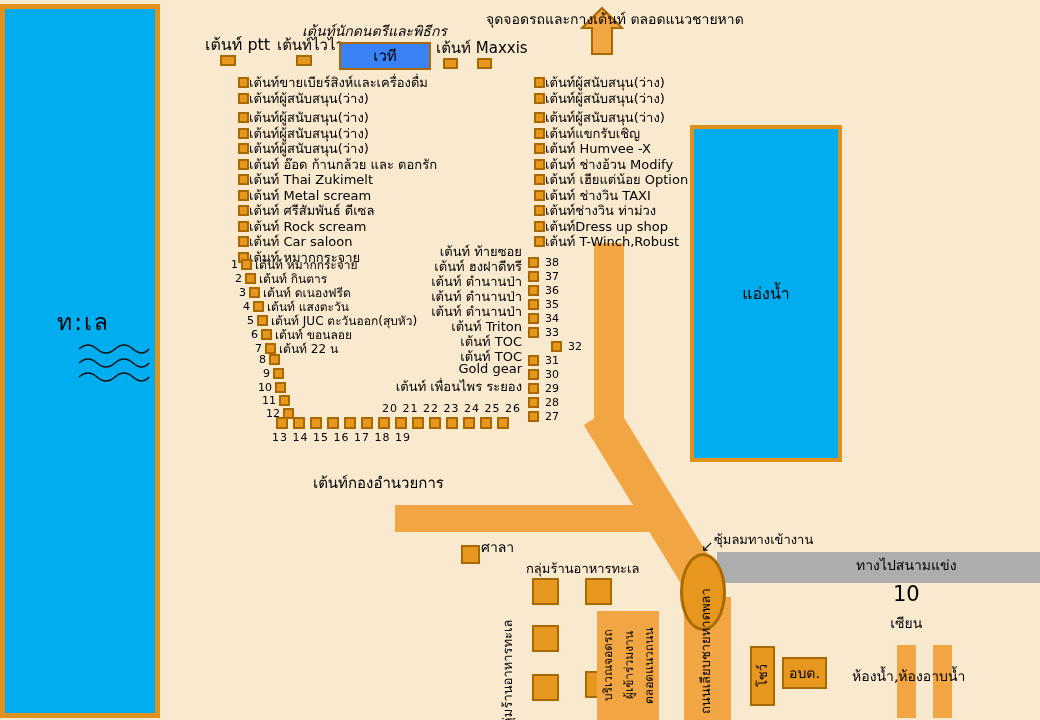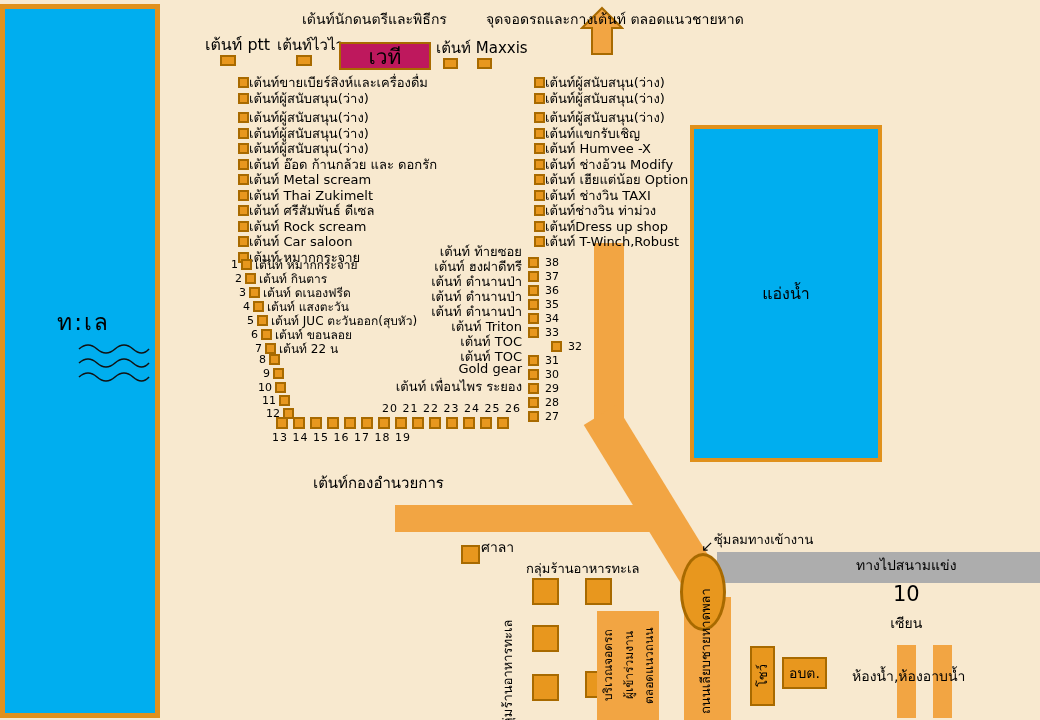--- a/index.html
+++ b/index.html
@@ -28,37 +28,37 @@
   .num{width:16px;text-align:right;font-size:11px;flex:none;}
   .num2{font-size:11px;margin-left:3px;}
   .mid-list{position:absolute;display:flex;flex-direction:column;text-align:right;}
   .mid-list div{height:15px;font-size:13px;white-space:nowrap;}
   .numrow{position:absolute;font-size:11px;letter-spacing:1px;white-space:nowrap;}
   
   .vtext180{writing-mode:vertical-rl;transform:rotate(180deg);}
   .parking-box{position:absolute;background:#F2A543;display:flex;justify-content:space-evenly;padding:3px 0;}
   .parking-box span{height:100%;text-align:center;font-size:12px;}
   .oval{position:absolute;background:#E8971E;border:3px solid #A86A00;border-radius:50%;}
-  .stage{position:absolute;background:#be185d;border:2px solid #A86A00;
-         display:flex;align-items:center;justify-content:center;font-size:21px;}
+  .stage{position:absolute;background:#3b82f6;border:2px solid #A86A00;
+         display:flex;align-items:center;justify-content:center;font-size:15px;}
   .t14{font-size:14px;} .t13{font-size:13px;} .t15{font-size:15px;} .t16{font-size:16px;}
 </style>
 </head>
 <body>
 
 <div class="water" style="left:0;top:4px;width:160px;height:714px;padding-left:21px;">
   <div class="abs" style="left:52px;top:295px;font-size:23px;letter-spacing:2px;">ท:เล</div>
   <svg class="abs" style="left:72px;top:332px;" width="74" height="46">
     <path d="M2 8 Q11 0 20 8 T38 8 T56 8 T72 8" stroke="#111" stroke-width="1.6" fill="none"></path>
     <path d="M2 22 Q11 14 20 22 T38 22 T56 22 T72 22" stroke="#111" stroke-width="1.6" fill="none"></path>
     <path d="M2 36 Q11 28 20 36 T38 36 T56 36 T72 36" stroke="#111" stroke-width="1.6" fill="none"></path>
   </svg>
 </div>
 
-<div class="water" style="left:690px;top:125px;width:192px;height:337px;border-width:4px;">
+<div class="water" style="left:690px;top:125px;width:152px;height:337px;border-width:4px;">
   <div style="text-align:center;padding-top:152px;font-size:16px;">แอ่งน้ำ</div>
 </div>
 
 <div class="road" style="left:594px;top:243px;width:30px;height:186px;"></div>
 <div class="road" style="left:634px;top:400px;width:38px;height:203px;transform:rotate(-31.5deg);"></div>
 <div class="road" style="left:395px;top:505px;width:258px;height:27px;"></div>
 <div class="road" style="left:684px;top:597px;width:47px;height:123px;"></div>
 <div class="grayroad" style="left:717px;top:552px;width:323px;height:31px;"></div>
 <div class="oval" style="left:680px;top:553px;width:46px;height:78px;"></div>
 
@@ -89,21 +89,21 @@
     <div class="booth" style="left: 532px; top: 578px; width: 27px; height: 27px;"></div>
     <div class="booth" style="left: 585px; top: 578px; width: 27px; height: 27px;"></div>
     <div class="booth" style="left: 532px; top: 625px; width: 27px; height: 27px;"></div>
     <div class="booth" style="left: 532px; top: 674px; width: 27px; height: 27px;"></div>
     <div class="booth" style="left: 585px; top: 671px; width: 27px; height: 27px;"></div>
   </div>
 
 <div class="flatbox" style="left:897px;top:645px;width:19px;height:73px;"></div>
 <div class="flatbox" style="left:933px;top:645px;width:19px;height:73px;"></div>
 
-<div class="abs lbl t14" style="left:302px;top:8px;">เต้นท์นักดนตรีและพิธีกร</div>
+<div class="abs lbl t14" style="left:302px;top:20px;font-style:italic;">เต้นท์นักดนตรีและพิธีกร</div>
 <div class="abs lbl t14" style="left:486px;top:8px;">จุดจอดรถและกางเต้นท์ ตลอดแนวชายหาด</div>
 <div class="abs lbl t16" style="left:205px;top:32px;">เต้นท์ ptt</div>
 <div class="abs lbl t15" style="left:277px;top:33px;">เต้นท์ไวไว</div>
 <div class="stage" style="left:339px;top:42px;width:92px;height:28px;">
   <span>เวที</span>
 </div>
 <div class="abs lbl t15" style="left:436px;top:36px;">เต้นท์ Maxxis</div>
 
 <div class="list-col" style="left:238px;top:75px;">
   <div class="list-row">
@@ -125,25 +125,25 @@
   <div class="list-row">
       <span class="sq"></span>
       <span class="lbl">เต้นท์ผู้สนับสนุน(ว่าง)</span>
     </div>
   <div class="list-row">
       <span class="sq"></span>
       <span class="lbl">เต้นท์ อ๊อด ก้านกล้วย และ ดอกรัก</span>
     </div>
   <div class="list-row">
       <span class="sq"></span>
+      <span class="lbl">เต้นท์ Thai Zukimelt</span>
+    </div>
+  <div class="list-row">
+      <span class="sq"></span>
       <span class="lbl">เต้นท์ Metal scream</span>
-    </div>
-  <div class="list-row">
-      <span class="sq"></span>
-      <span class="lbl">เต้นท์ Thai Zukimelt</span>
     </div>
   <div class="list-row">
       <span class="sq"></span>
       <span class="lbl">เต้นท์ ศรีสัมพันธ์ ดีเซล</span>
     </div>
   <div class="list-row">
       <span class="sq"></span>
       <span class="lbl">เต้นท์ Rock scream</span>
     </div>
   <div class="list-row">

